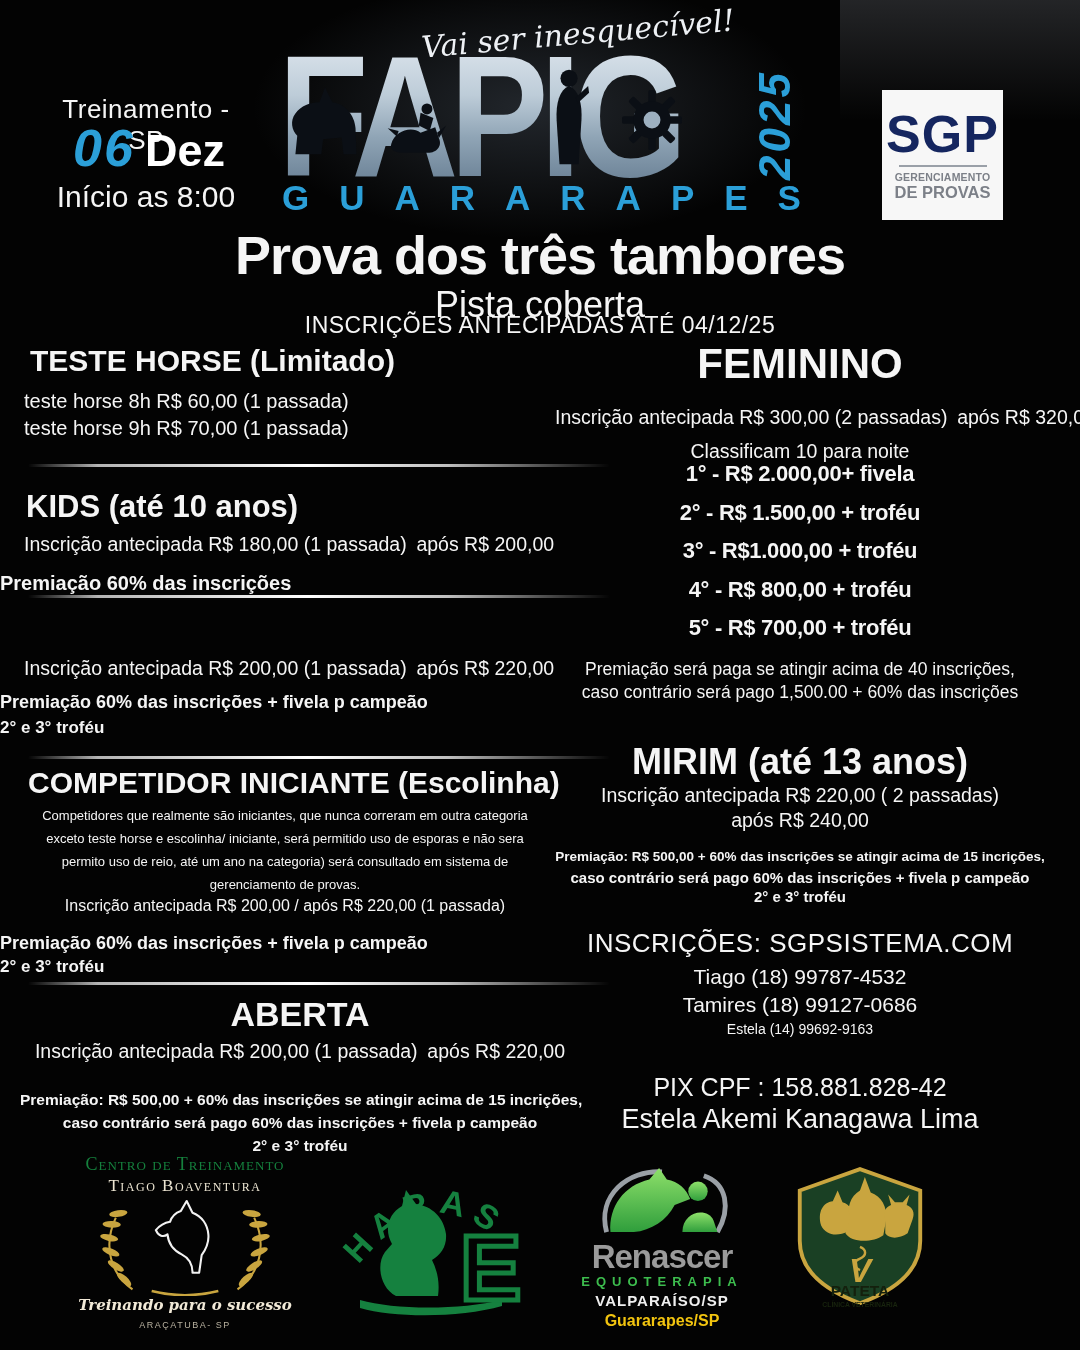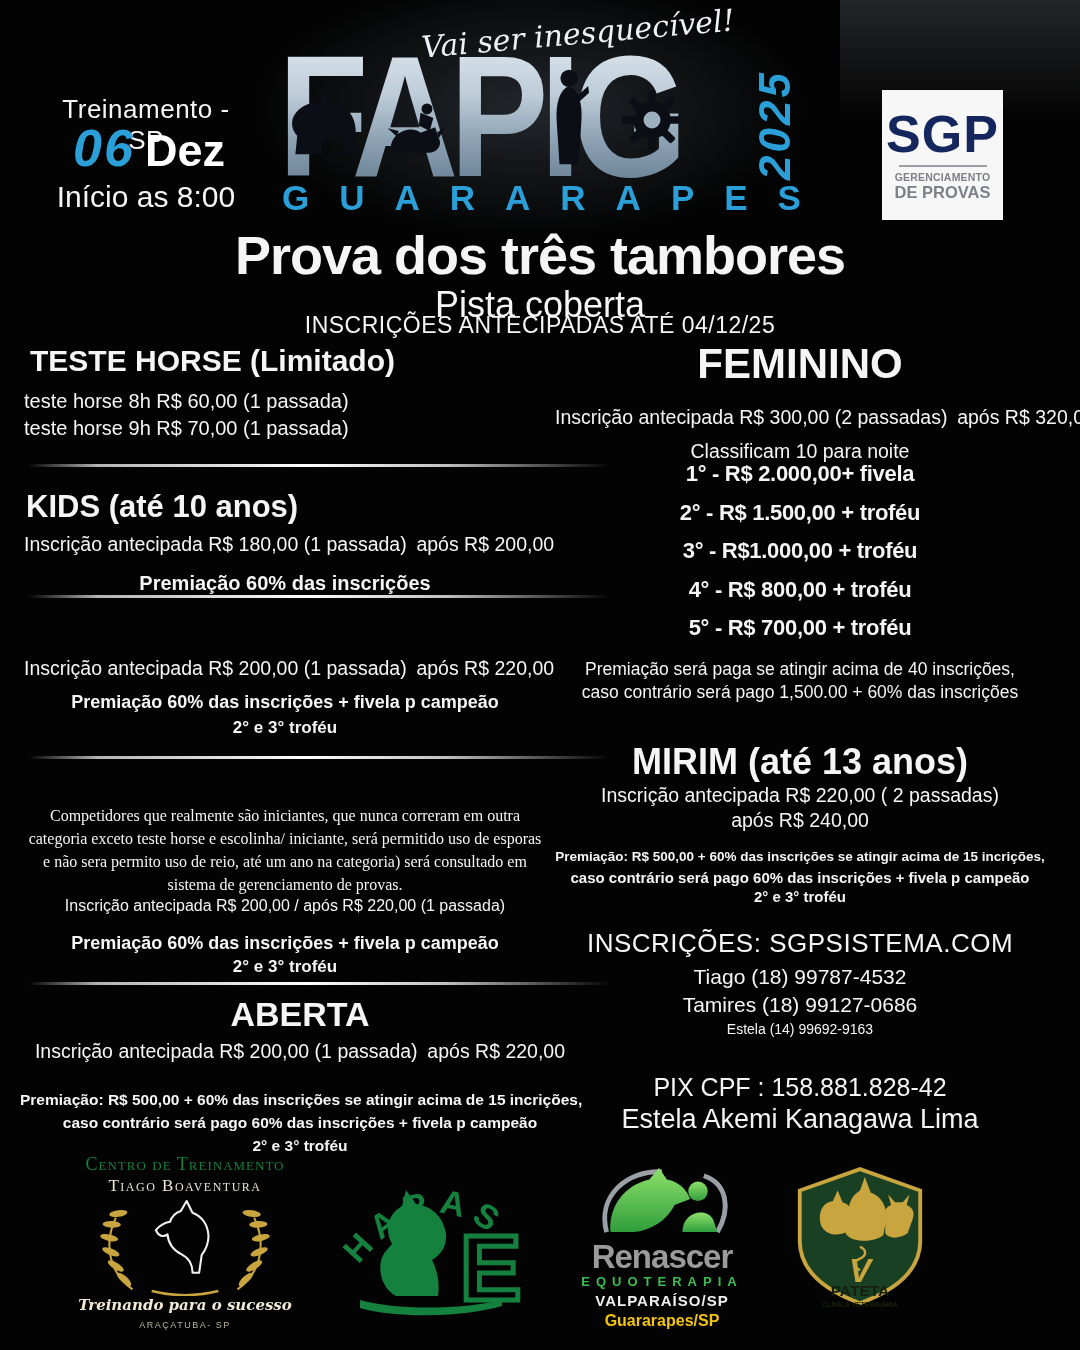--- a/index.html
+++ b/index.html
@@ -47,34 +47,34 @@
   .title-main{left:0;top:224px;width:1080px;text-align:center;font-size:54px;font-weight:800;letter-spacing:-1px;}
   .title-sub{left:0;top:284px;width:1080px;text-align:center;font-size:36px;font-weight:400;}
   .title-deadline{left:0;top:312px;width:1080px;text-align:center;font-size:23px;letter-spacing:.5px;}
 
   
   .divider{height:3px;border-radius:2px;left:28px;width:582px;
      background:linear-gradient(90deg,rgba(255,255,255,0),rgba(255,255,255,.7) 12%,#fff 48%,rgba(255,255,255,.75) 72%,rgba(255,255,255,0));}
   .dv1{top:464px;} .dv2{top:595px;} .dv3{top:756px;} .dv4{top:982px;}
 
   
-  .lc{left:0;width:510px;text-align:center;white-space:nowrap;padding-left:30px;}
+  .lc{left:0;width:510px;text-align:left;white-space:nowrap;}
   .ac{left:20px;width:560px;text-align:center;white-space:nowrap;}
   .ts-t{top:344px;left:30px;font-size:30px;font-weight:800;}
   .ts-1{top:390px;left:24px;font-size:20px;}
   .ts-2{top:417px;left:24px;font-size:20px;}
   .kd-t{top:489px;left:26px;font-size:31px;font-weight:800;}
   .kd-i{top:533px;left:24px;font-size:19.5px;white-space:nowrap;}
   .kd-a{top:572px;font-weight:700;font-size:20px;}
   .jv-t{top:613px;left:30px;font-size:30px;font-weight:800;}
   .jv-i{top:657px;left:24px;font-size:19.5px;white-space:nowrap;}
   .jv-1{top:692px;font-size:18px;font-weight:700;}
   .jv-2{top:718px;font-size:17px;font-weight:700;}
   .in-t{top:766px;left:28px;font-size:30px;font-weight:800;}
-  .in-d{top:804px;left:25px;width:520px;font-size:16px;line-height:23px;text-align:center;font-family:Liberation Serif, serif;}
+  .in-d{top:804px;left:25px;width:520px;font-size:13px;line-height:23px;text-align:center;}
   .in-i{top:897px;left:25px;width:520px;font-size:16px;text-align:center;white-space:nowrap;}
   .in-1{top:933px;font-size:18px;font-weight:700;}
   .in-2{top:957px;font-size:17px;font-weight:700;}
   .ab-t{top:995px;font-size:34px;font-weight:800;}
   .ab-i{top:1040px;font-size:19.5px;}
   .ab-1{top:1091px;font-size:15.5px;font-weight:700;}
   .ab-2{top:1114px;font-size:15.5px;font-weight:700;}
   .ab-3{top:1137px;font-size:15.5px;font-weight:700;}
 
   
@@ -190,20 +190,21 @@
   <div class="abs kd-t">KIDS (até 10 anos)</div>
   <div class="abs kd-i">Inscrição antecipada R$ 180,00 (1 passada) após R$ 200,00</div>
   <div class="abs lc kd-a">Premiação 60% das inscrições</div>
   <div class="abs divider dv2"></div>
 
   <div class="abs jv-i">Inscrição antecipada R$ 200,00 (1 passada) após R$ 220,00</div>
   <div class="abs lc jv-1">Premiação 60% das inscrições + fivela p campeão</div>
   <div class="abs lc jv-2">2° e 3° troféu</div>
   <div class="abs divider dv3"></div>
 
+  <div class="abs in-t">COMPETIDOR INICIANTE (Escolinha)</div>
   <div class="abs in-d">Competidores que realmente são iniciantes, que nunca correram em outra categoria exceto teste horse e escolinha/ iniciante, será permitido uso de esporas e não sera permito uso de reio, até um ano na categoria) será consultado em sistema de gerenciamento de provas.</div>
   <div class="abs in-i">Inscrição antecipada R$ 200,00 / após R$ 220,00 (1 passada)</div>
   <div class="abs lc in-1">Premiação 60% das inscrições + fivela p campeão</div>
   <div class="abs lc in-2">2° e 3° troféu</div>
   <div class="abs divider dv4"></div>
 
   <div class="abs ac ab-t">ABERTA</div>
   <div class="abs ac ab-i">Inscrição antecipada R$ 200,00 (1 passada) após R$ 220,00</div>
   <div class="abs ac ab-1">Premiação: R$ 500,00 + 60% das inscrições se atingir acima de 15 incrições,</div>
   <div class="abs ac ab-2">caso contrário será pago 60% das inscrições + fivela p campeão</div>

